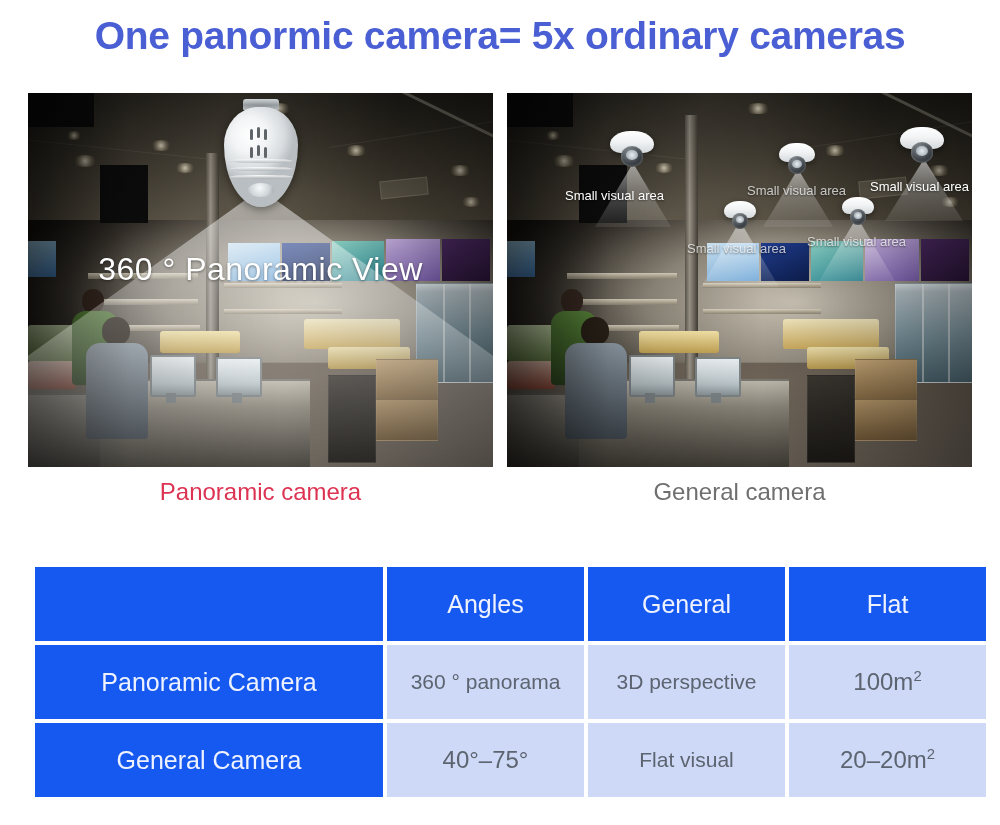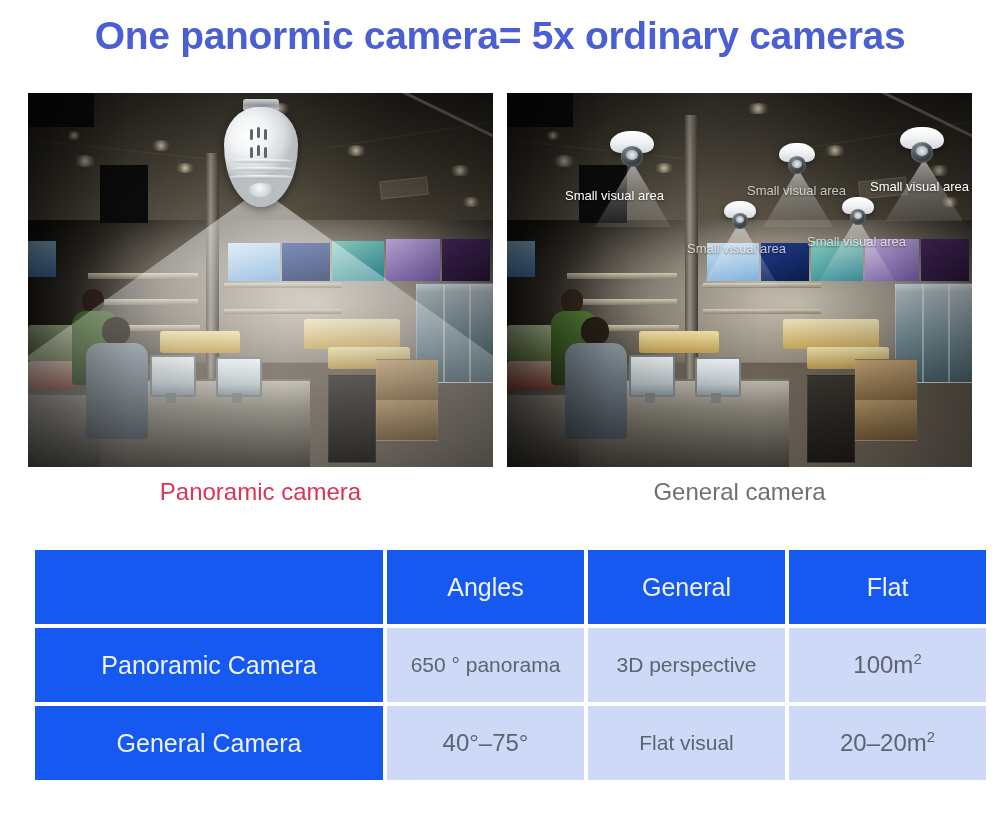--- a/index.html
+++ b/index.html
@@ -249,21 +249,21 @@
     text-align: center;
     white-space: nowrap;
   }
   .caption.left  { left: 28px;  width: 465px; color: #dd3353; }
   .caption.right { left: 507px; width: 465px; color: #6f6f6f; }
 
   
   .cmp-table {
     position: absolute;
     left: 31px;
-    top: 546px;
+    top: 563px;
     width: 941px;
     border-collapse: separate;
     border-spacing: 4px;
     table-layout: fixed;
   }
   .cmp-table td {
     height: 72px;
     text-align: center;
     vertical-align: middle;
     font-weight: normal;
@@ -377,20 +377,21 @@
         <div class="bulb-vent" style="left:40px; top:40px;"></div>
         <div class="bulb-ring" style="top:52px;"></div>
         <div class="bulb-ring" style="top:60px;"></div>
         <div class="bulb-ring" style="top:68px;"></div>
       </div>
       <div class="bulb-lens"></div>
     </div>
 
     <div class="scene-shade"></div>
 
+    <div class="overlay-360">360 ° Panoramic View</div>
   </div>
 
   <div class="photo right">
     <div class="scene">
       <div class="ceiling"></div>
       <div class="ceiling-tile-line" style="left:0;  top:56px;  width:180px; transform:rotate(6deg);"></div>
       <div class="ceiling-tile-line" style="left:300px;top:40px; width:180px; transform:rotate(-9deg);"></div>
       <div class="downlight" style="left:38px; top:38px; width:16px;height:9px;"></div>
       <div class="downlight" style="left:122px;top:47px; width:22px;height:11px;"></div>
       <div class="downlight" style="left:44px; top:62px; width:26px;height:12px;"></div>
@@ -500,21 +501,21 @@
 <table class="cmp-table">
   <tbody>
     <tr>
       <td class="head-blank col-name"></td>
       <td class="head-cell col-data">Angles</td>
       <td class="head-cell col-data">General</td>
       <td class="head-cell col-data">Flat</td>
     </tr>
     <tr>
       <td class="row-label col-name">Panoramic Camera</td>
-      <td class="cell col-data">650 ° panorama</td>
+      <td class="cell col-data">360 ° panorama</td>
       <td class="cell col-data">3D perspective</td>
       <td class="cell big col-data"><span>100m</span><sup>2</sup></td>
     </tr>
     <tr>
       <td class="row-label col-name">General Camera</td>
       <td class="cell big col-data">40°–75°</td>
       <td class="cell col-data">Flat visual</td>
       <td class="cell big col-data"><span>20–20m</span><sup>2</sup></td>
     </tr>
   </tbody>

